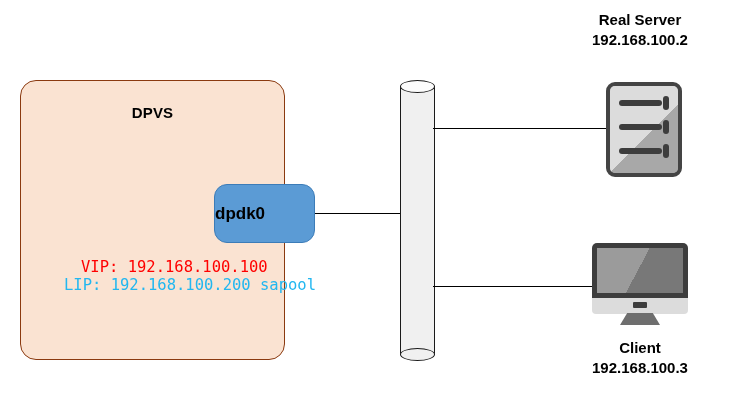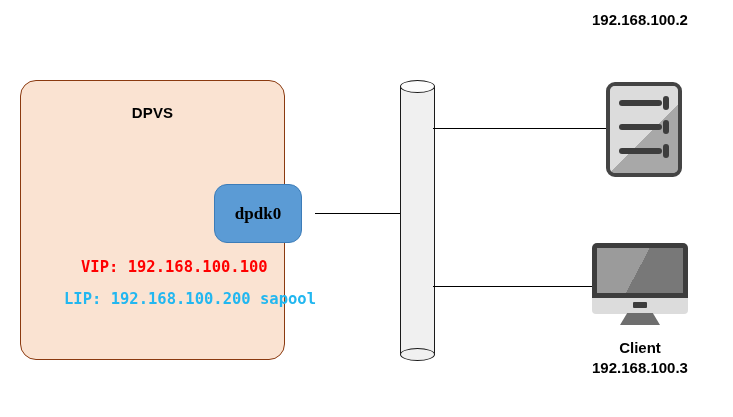--- a/index.html
+++ b/index.html
@@ -40,43 +40,42 @@
     font-weight: bold;
     color: #000000;
     letter-spacing: 0.2px;
     margin-top: 16px;
   }
 
   
   .addr {
     position: absolute;
     font-family: "DejaVu Sans Mono", "Liberation Mono", monospace;
-    font-weight: bold;
+    font-weight: normal;
     font-size: 15.5px;
     white-space: nowrap;
     letter-spacing: 0px;
   }
   .addr-vip { left: 81px; top: 258px; color: #ff0000; }
-  .addr-lip { left: 64px; top: 290px; color: #22b7f0; }
+  .addr-lip { left: 64px; top: 276px; color: #22b7f0; }
 
   
   .dpdk0-box {
     position: absolute;
     left: 214px;
     top: 184px;
-    width: 88px;
+    width: 101px;
     height: 59px;
     background: #5b9bd5;
     border: 1.4px solid #3c7cb8;
     border-radius: 13px;
     box-sizing: border-box;
     display: flex;
     align-items: center;
-    justify-content: center;
-    font-family: Liberation Serif, serif;
+    justify-content: flex-start;
   }
   .dpdk0-label {
     font-size: 17px;
     font-weight: bold;
     color: #000000;
   }
 
   
   .cyl {
     position: absolute;
@@ -257,20 +256,21 @@
     <div class="sheen"></div>
     <div class="bar bar1"></div>
     <div class="bar bar2"></div>
     <div class="bar bar3"></div>
     <div class="slot slot1"></div>
     <div class="slot slot2"></div>
     <div class="slot slot3"></div>
   </div>
 
   <div class="caption caption-server">
+    <span>Real Server</span>
     <span class="line2">192.168.100.2</span>
   </div>
 
   <div class="monitor-icon">
     <div class="bezel"></div>
     <div class="screen"></div>
     <div class="chin"></div>
     <div class="chin-btn"></div>
     <div class="stand"></div>
   </div>

